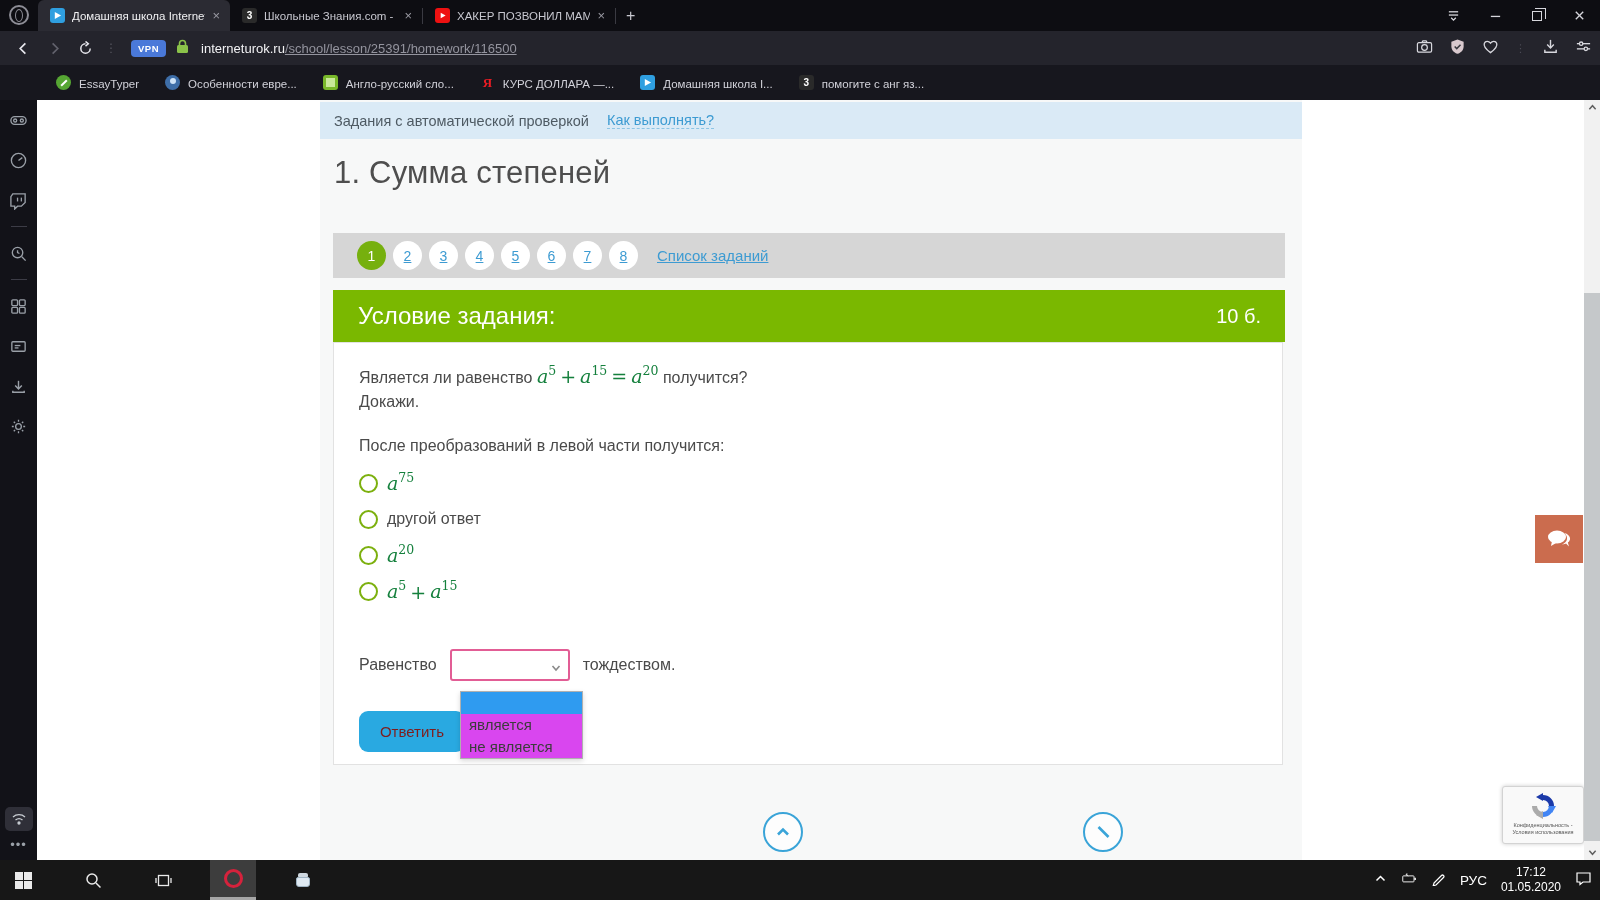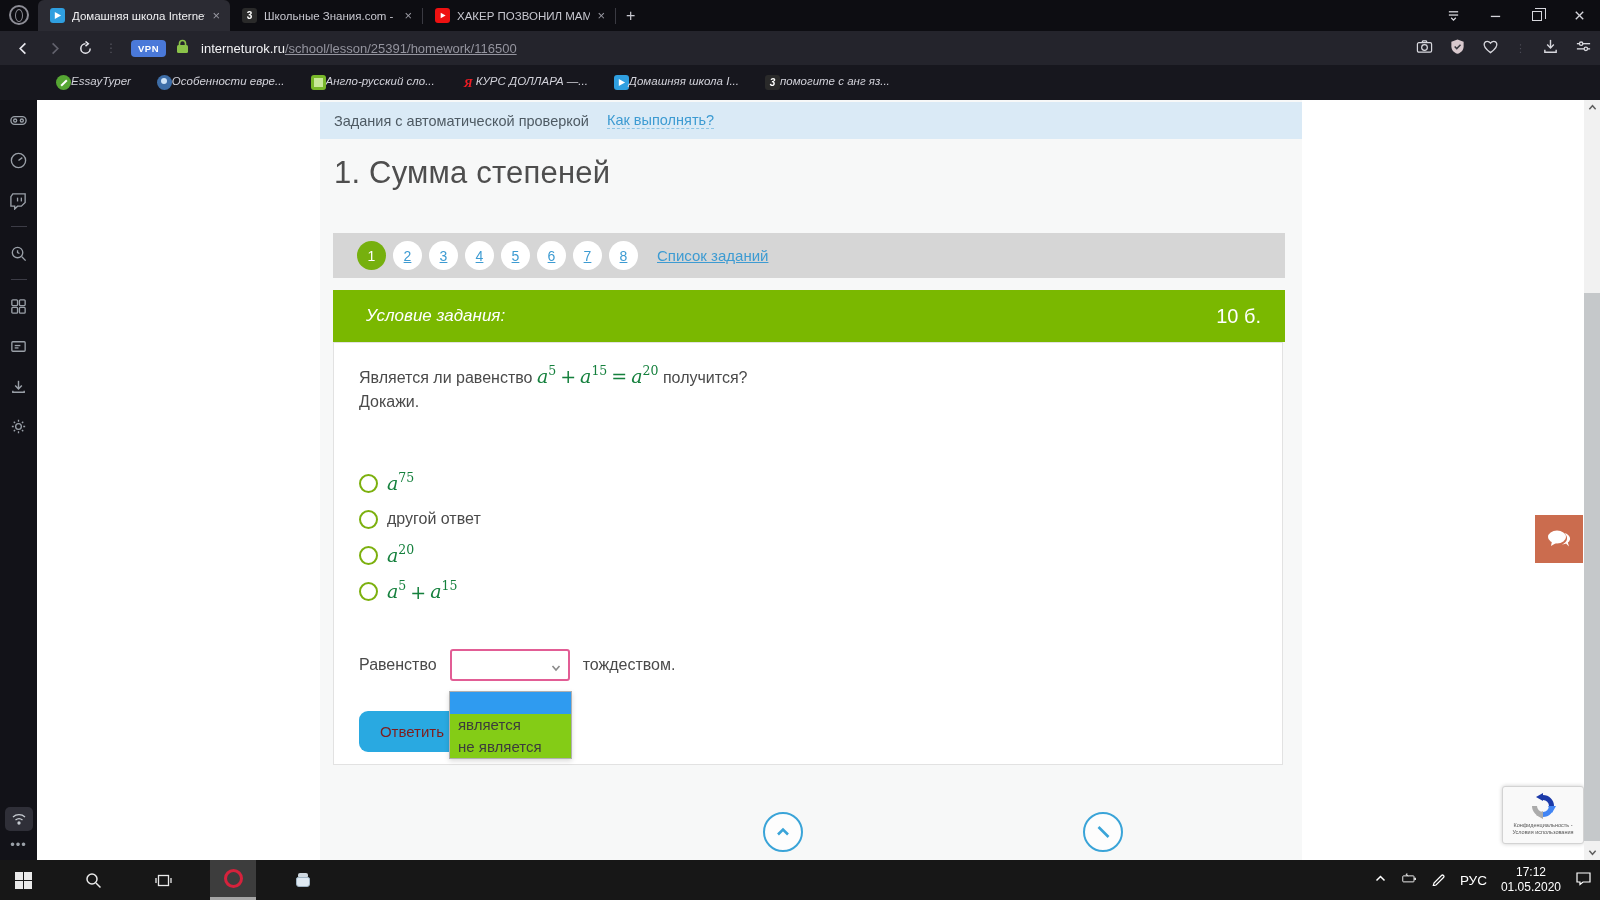--- a/index.html
+++ b/index.html
@@ -37,21 +37,21 @@
   .vpn-pill { margin-left:14px; background:#4a79d9; color:#fff; font-size:9.5px; font-weight:bold; padding:3px 7px; border-radius:4px; letter-spacing:0.5px; }
   .lock { margin-left:10px; }
   .lock svg { width:13px; height:15px; }
   .url { margin-left:12px; font-size:13px; color:#f2f2f4; white-space:nowrap; }
   .url .path { color:#94949e;text-decoration:underline; }
   .toolbar-right { position:absolute; right:8px; top:31px; height:34px; display:flex; align-items:center; gap:16px; }
   .tool-ico svg { width:17px; height:17px; }
   .tool-sep { color:#4a4a55; font-size:11px; }
 
   .bookmarksbar { position:absolute; left:0; top:65px; width:1600px; height:35px; background:#17171e; display:flex; align-items:center; gap:26px; padding-left:56px; }
-  .bm { display:flex; align-items:flex-start; color:#d2d2da; font-size:11.5px; white-space:nowrap;font-style:italic; }
+  .bm { display:flex; align-items:flex-end; gap:8px; color:#d2d2da; font-size:11.5px; white-space:nowrap; }
   .bm-ico { width:15px; height:15px; border-radius:50%; flex:none; display:flex; align-items:center; justify-content:center; }
   .bm-essay { background:#56a633; position:relative; }
   .bm-essay::after { content:""; position:absolute; left:4px; top:7px; width:8px; height:2px; background:#fff; transform:rotate(-45deg); }
   .bm-person { background:#3e6ea8; position:relative; }
   .bm-person::after { content:""; position:absolute; left:4.5px; top:3px; width:6px; height:6px; border-radius:50%; background:#cfe3f7; }
   .bm-green { background:#79b82a; border-radius:3px; position:relative; }
   .bm-green::after { content:""; position:absolute; left:3px; top:3px; width:9px; height:9px; background:#c9e89a; }
   .bm-ya { background:transparent; color:#ec1c24; font-weight:bold; font-size:13px; font-family:"Liberation Serif", serif; }
   .bm-iuok { background:#2f9fe0; border-radius:3px; }
   .bm-iuok svg { width:9px; height:9px; }
@@ -75,38 +75,38 @@
   .pagetitle { position:absolute; left:14px; top:55px; font-size:31px; color:#4e4e4e; letter-spacing:0.2px; }
 
   .pagbar { position:absolute; left:13px; top:133px; width:952px; height:45px; background:#d6d6d6; display:flex; align-items:center; padding-left:24px; gap:7px; }
   .pcirc { width:29px; height:29px; border-radius:50%; background:#fff; display:flex; align-items:center; justify-content:center; font-size:14px; }
   .pcirc a { color:#3d9bd2; }
   .pcirc.active { background:#76b00e; color:#fff; }
   .pagbar .listlink { margin-left:12px; font-size:15px; }
   a.blue { color:#3d9bd2; text-decoration:underline; }
 
   .greenbar { position:absolute; left:13px; top:190px; width:952px; height:52px; background:#7ab800; color:#fff; display:flex; align-items:center; }
-  .greenbar .glabel { font-size:17px; margin-left:33px; flex:1;font-style:italic; }
+  .greenbar .glabel { font-size:24px; margin-left:25px; flex:1; }
   .greenbar .gpoints { font-size:20px; margin-right:24px; }
 
   .card { position:absolute; left:13px; top:242px; width:950px; height:423px; background:#fff; border:1px solid #e2e2e2; }
   .qtext { position:absolute; left:25px; font-size:16px; color:#4a4a4a; }
   .math { font-family:"DejaVu Serif", serif; font-style:italic; color:#15803d; font-size:19px; }
   .math sup { font-style:normal; font-size:12.5px; position:relative; top:-1px; }
   .math .op { font-style:normal; margin:0 4px; }
   .opt { position:absolute; left:25px; display:flex; align-items:center; gap:9px; height:30px; }
   .radio { width:19px; height:19px; border-radius:50%; border:2px solid #7cb00e; background:#fff; flex:none; }
   .optlabel { font-size:16px; color:#4a4a4a; }
 
   .ansrow { position:absolute; left:25px; top:305px; height:34px; display:flex; align-items:center; font-size:16px; color:#4a4a4a; }
   .selectbox { position:relative; width:120px; height:32px; margin:0 13px; border:2px solid #e25d95; border-radius:3px; background:#fff; }
   .selectbox .chev { position:absolute; right:6px; top:9px; color:#8a8a8a; }
   .selectbox .chev svg { width:12px; height:12px; }
 
-  .dropdown { position:absolute; left:115px; top:348px; width:123px; background:#84cc16; border:1px solid #b0b0b0; z-index:5; box-shadow:0 2px 5px rgba(0,0,0,0.15); }
+  .dropdown { position:absolute; left:126px; top:348px; width:123px; background:#d946ef; border:1px solid #b0b0b0; z-index:5; box-shadow:0 2px 5px rgba(0,0,0,0.15); }
   .ddrow { height:22px; line-height:22px; padding-left:8px; font-size:15px; color:#3c3c3c; white-space:nowrap; }
   .ddrow.hl { background:#2f9bf0; }
 
   .answerbtn { position:absolute; left:25px; top:368px; width:106px; height:41px; background:#29a9e1; border-radius:9px; color:#7f1d1d; font-size:15px; display:flex; align-items:center; justify-content:center; z-index:1; }
 
   .navcirc { position:absolute; width:40px; height:40px; border-radius:50%; border:2px solid #3aa4d8; background:#fdfdfd; display:flex; align-items:center; justify-content:center; color:#3aa4d8; }
   .navcirc svg { width:18px; height:18px; }
 
   .chatwidget { position:absolute; left:1498px; top:415px; width:48px; height:48px; background:#cb6c4e; display:flex; align-items:center; justify-content:center; }
   .chatwidget svg { width:26px; height:22px; }
@@ -407,20 +407,21 @@
       </div>
 
       <div class="card">
 
         <div class="qtext" style="top:21px;">
           <span>Является ли равенство</span>
           <span class="math"><i>a</i><sup>5</sup><span class="op">+</span><i>a</i><sup>15</sup><span class="op">=</span><i>a</i><sup>20</sup></span>
           <span>получится?</span>
         </div>
         <div class="qtext" style="top:50px;">Докажи.</div>
+        <div class="qtext" style="top:94px;">После преобразований в левой части получится:</div>
 
         <div class="opt" style="top:125px;">
           <span class="radio"></span>
           <span class="math"><i>a</i><sup>75</sup></span>
         </div>
         <div class="opt" style="top:161px;">
           <span class="radio"></span>
           <span class="optlabel">другой ответ</span>
         </div>
         <div class="opt" style="top:197px;">

